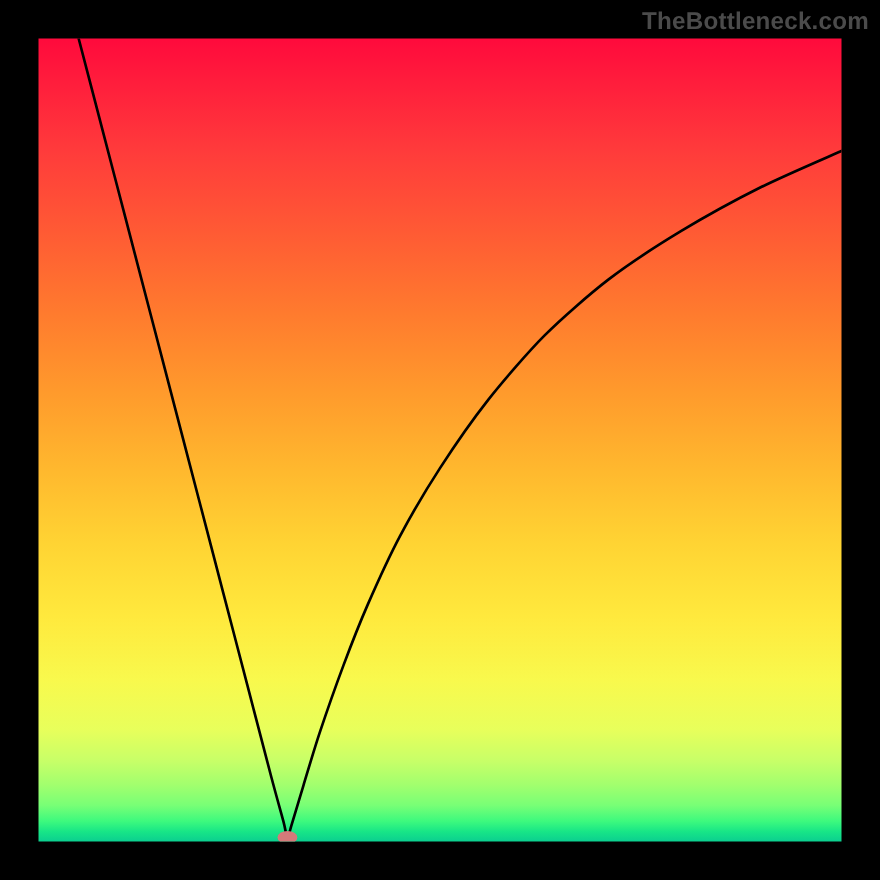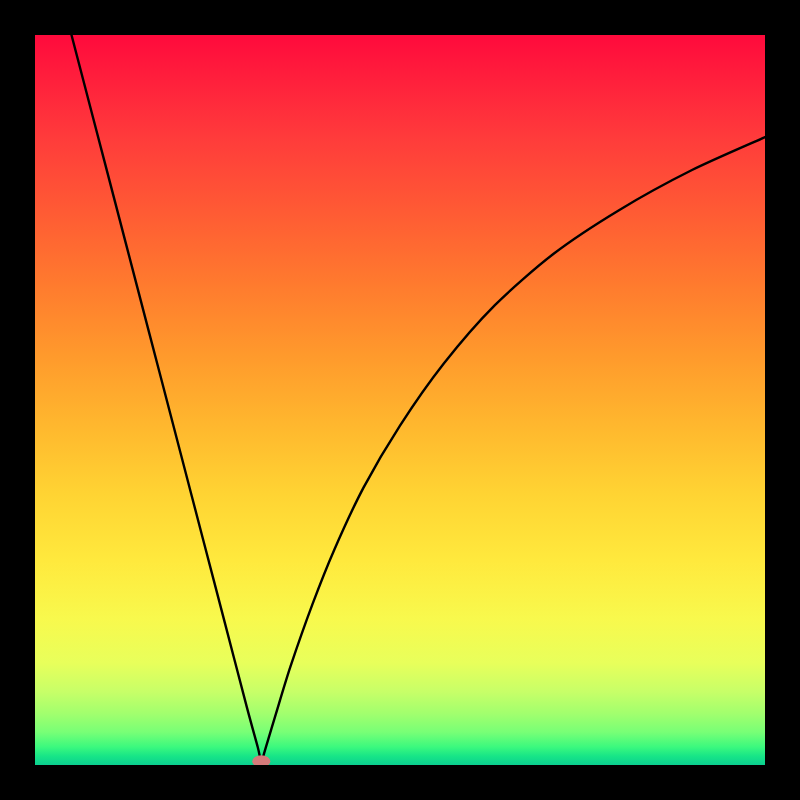--- a/index.html
+++ b/index.html
@@ -65,13 +65,14 @@
 </head>
 <body>
 
 <div class="frame">
   <div class="plot-area">
     <svg class="plot-svg" viewBox="0 0 730 730" preserveAspectRatio="none">
       <path id="curve-path" fill="none" stroke="#000000" stroke-width="2.4" stroke-linejoin="round" stroke-linecap="round" d="M 36.50 0.00 C 39.42 11.19, 52.56 61.56, 58.40 83.95 C 64.24 106.34, 74.46 145.51, 80.30 167.90 C 86.14 190.29, 96.36 229.46, 102.20 251.85 C 108.04 274.24, 118.26 313.41, 124.10 335.80 C 129.94 358.19, 140.16 397.36, 146.00 419.75 C 151.84 442.14, 162.06 481.31, 167.90 503.70 C 173.74 526.09, 183.96 565.26, 189.80 587.65 C 195.64 610.04, 207.32 655.05, 211.70 671.60 C 216.08 688.15, 220.70 704.45, 222.65 711.75 C 224.60 719.05, 225.33 725.86, 226.30 726.35 C 227.27 726.84, 228.00 721.73, 229.95 715.40 C 231.90 709.07, 237.49 690.09, 240.90 678.90 C 244.31 667.71, 250.63 646.05, 255.50 631.45 C 260.37 616.85, 271.56 584.97, 277.40 569.40 C 283.24 553.83, 292.49 530.22, 299.30 514.65 C 306.11 499.08, 319.74 469.15, 328.50 452.60 C 337.26 436.05, 354.29 407.10, 365.00 390.55 C 375.71 374.00, 396.15 344.56, 408.80 328.50 C 421.45 312.44, 445.30 284.70, 459.90 270.10 C 474.50 255.50, 501.75 231.65, 518.30 219.00 C 534.85 206.35, 565.51 186.39, 584.00 175.20 C 602.49 164.01, 637.53 144.78, 657.00 135.05 C 676.47 125.32, 720.27 106.58, 730.00 102.20"></path>
       <ellipse id="marker-dot" rx="9" ry="6" cx="226.30" cy="726.35" fill="#d47a7a"></ellipse>
     </svg>
   </div>
+  <div class="watermark">TheBottleneck.com</div>
 </div>
 
 </body></html>

